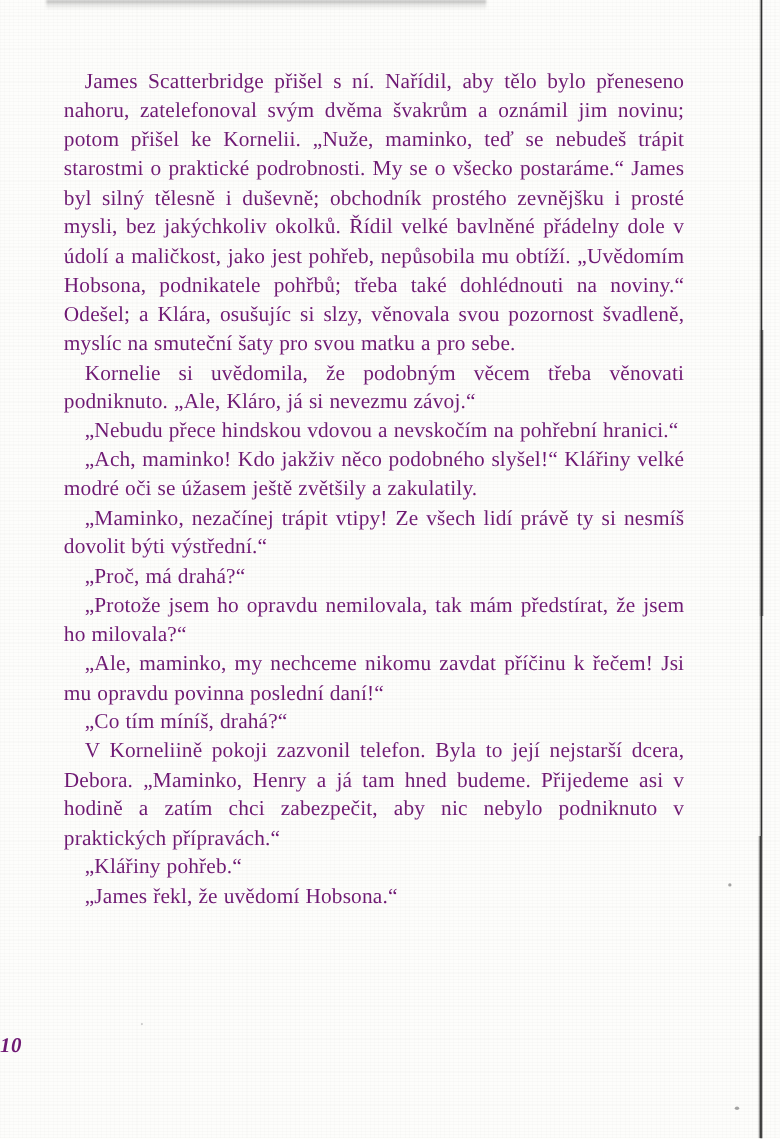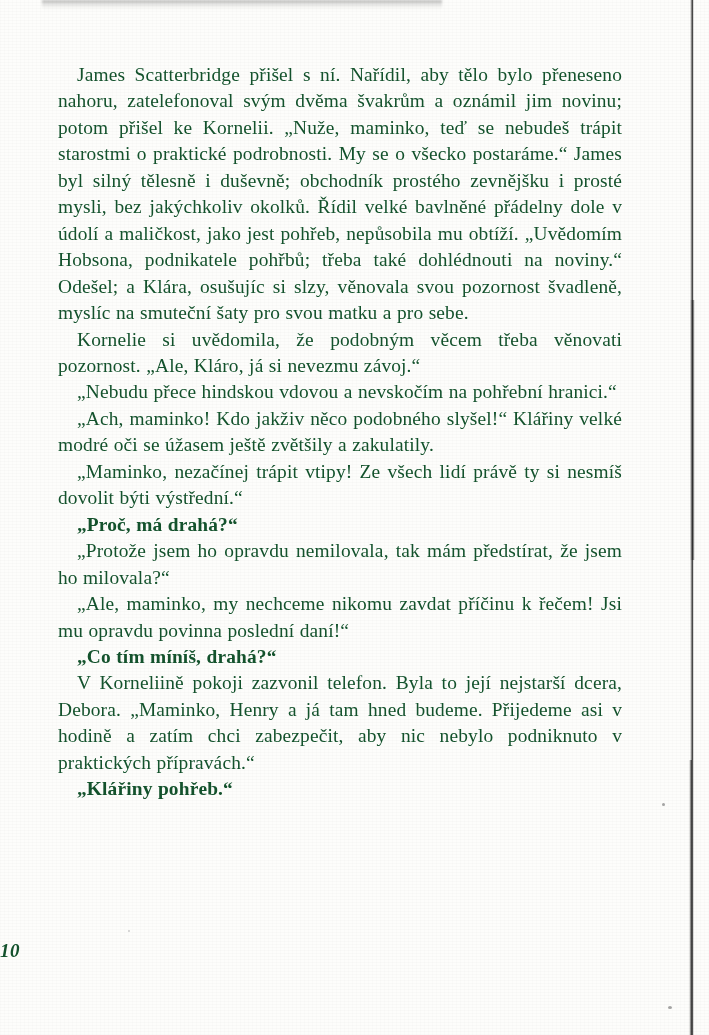--- a/index.html
+++ b/index.html
@@ -9,21 +9,21 @@
     background: #ffffff;
   }
 
   #page {
     position: relative;
     width: 709px;
     height: 1035px;
     background: #fdfdfb;
     overflow: hidden;
     font-family: "Liberation Serif", "DejaVu Serif", serif;
-    color: #14532d;
+    color: #701a75;
     -webkit-font-smoothing: antialiased;
   }
 
   
   .scan-top-smudge {
     position: absolute;
     top: 0;
     left: 42px;
     width: 400px;
     height: 9px;
@@ -89,21 +89,20 @@
     text-indent: 19px;
     letter-spacing: 0.15px;
     word-spacing: 0.4px;
     text-justify: inter-word;
     hyphens: manual;
   }
 
   
   p.para.short {
     text-align: left;
-    font-weight: bold;
   }
 
   .page-number {
     position: absolute;
     top: 940px;
     left: 0;
     width: 709px;
     text-align: left;
     font-size: 19px;
     font-style: italic;
@@ -131,28 +130,29 @@
   <div class="scan-right-edge"></div>
   <div class="scan-right-edge seg2"></div>
   <div class="scan-right-edge seg3"></div>
 
   <div class="speck" style="left:668px; top:1006px; width:4px; height:3px;"></div>
   <div class="speck" style="left:662px; top:803px; width:3px; height:3px;"></div>
   <div class="speck" style="left:128px; top:930px; width:2px; height:2px; opacity:.3;"></div>
 
   <div class="text-block">
     <p class="para">James Scatterbridge přišel s ní. Nařídil, aby tělo bylo přeneseno nahoru, zatelefonoval svým dvěma švakrům a oznámil jim novinu; potom přišel ke Kornelii. „Nuže, maminko, teď se nebudeš trápit starostmi o praktické podrobnosti. My se o všecko postaráme.“ James byl silný tělesně i duševně; obchodník prostého zevnějšku i prosté mysli, bez jakýchkoliv okolků. Řídil velké bavlněné přádelny dole v údolí a maličkost, jako jest pohřeb, nepůsobila mu obtíží. „Uvědomím Hobsona, podnikatele pohřbů; třeba také dohlédnouti na noviny.“ Odešel; a Klára, osušujíc si slzy, věnovala svou pozornost švadleně, myslíc na smuteční šaty pro svou matku a pro sebe.</p>
-    <p class="para">Kornelie si uvědomila, že podobným věcem třeba věnovati pozornost. „Ale, Kláro, já si nevezmu závoj.“</p>
+    <p class="para">Kornelie si uvědomila, že podobným věcem třeba věnovati podniknuto. „Ale, Kláro, já si nevezmu závoj.“</p>
     <p class="para">„Nebudu přece hindskou vdovou a nevskočím na pohřební hranici.“</p>
     <p class="para">„Ach, maminko! Kdo jakživ něco podobného slyšel!“ Klářiny velké modré oči se úžasem ještě zvětšily a zakulatily.</p>
     <p class="para">„Maminko, nezačínej trápit vtipy! Ze všech lidí právě ty si nesmíš dovolit býti výstřední.“</p>
     <p class="para short">„Proč, má drahá?“</p>
     <p class="para">„Protože jsem ho opravdu nemilovala, tak mám předstírat, že jsem ho milovala?“</p>
     <p class="para">„Ale, maminko, my nechceme nikomu zavdat příčinu k řečem! Jsi mu opravdu povinna poslední daní!“</p>
     <p class="para short">„Co tím míníš, drahá?“</p>
     <p class="para">V Korneliině pokoji zazvonil telefon. Byla to její nejstarší dcera, Debora. „Maminko, Henry a já tam hned budeme. Přijedeme asi v hodině a zatím chci zabezpečit, aby nic nebylo podniknuto v praktických přípravách.“</p>
     <p class="para short">„Klářiny pohřeb.“</p>
+    <p class="para short">„James řekl, že uvědomí Hobsona.“</p>
   </div>
 
   <div class="page-number">10</div>
 
   <div class="grain"></div>
 </div>
 
 </body></html>

